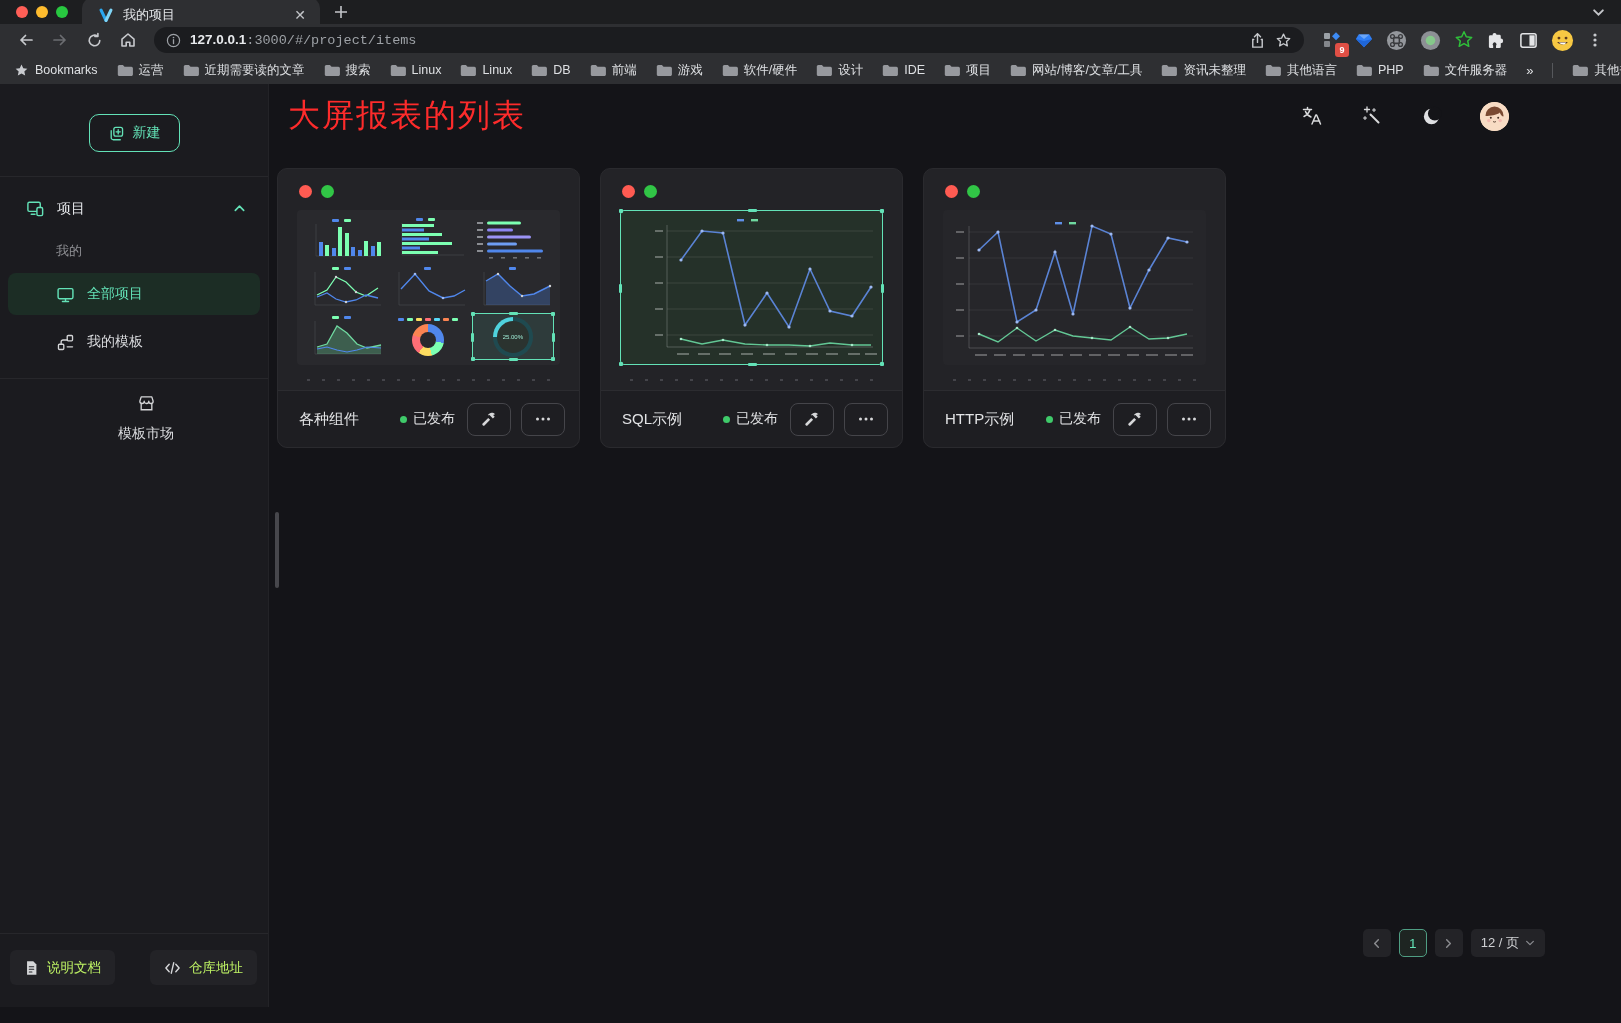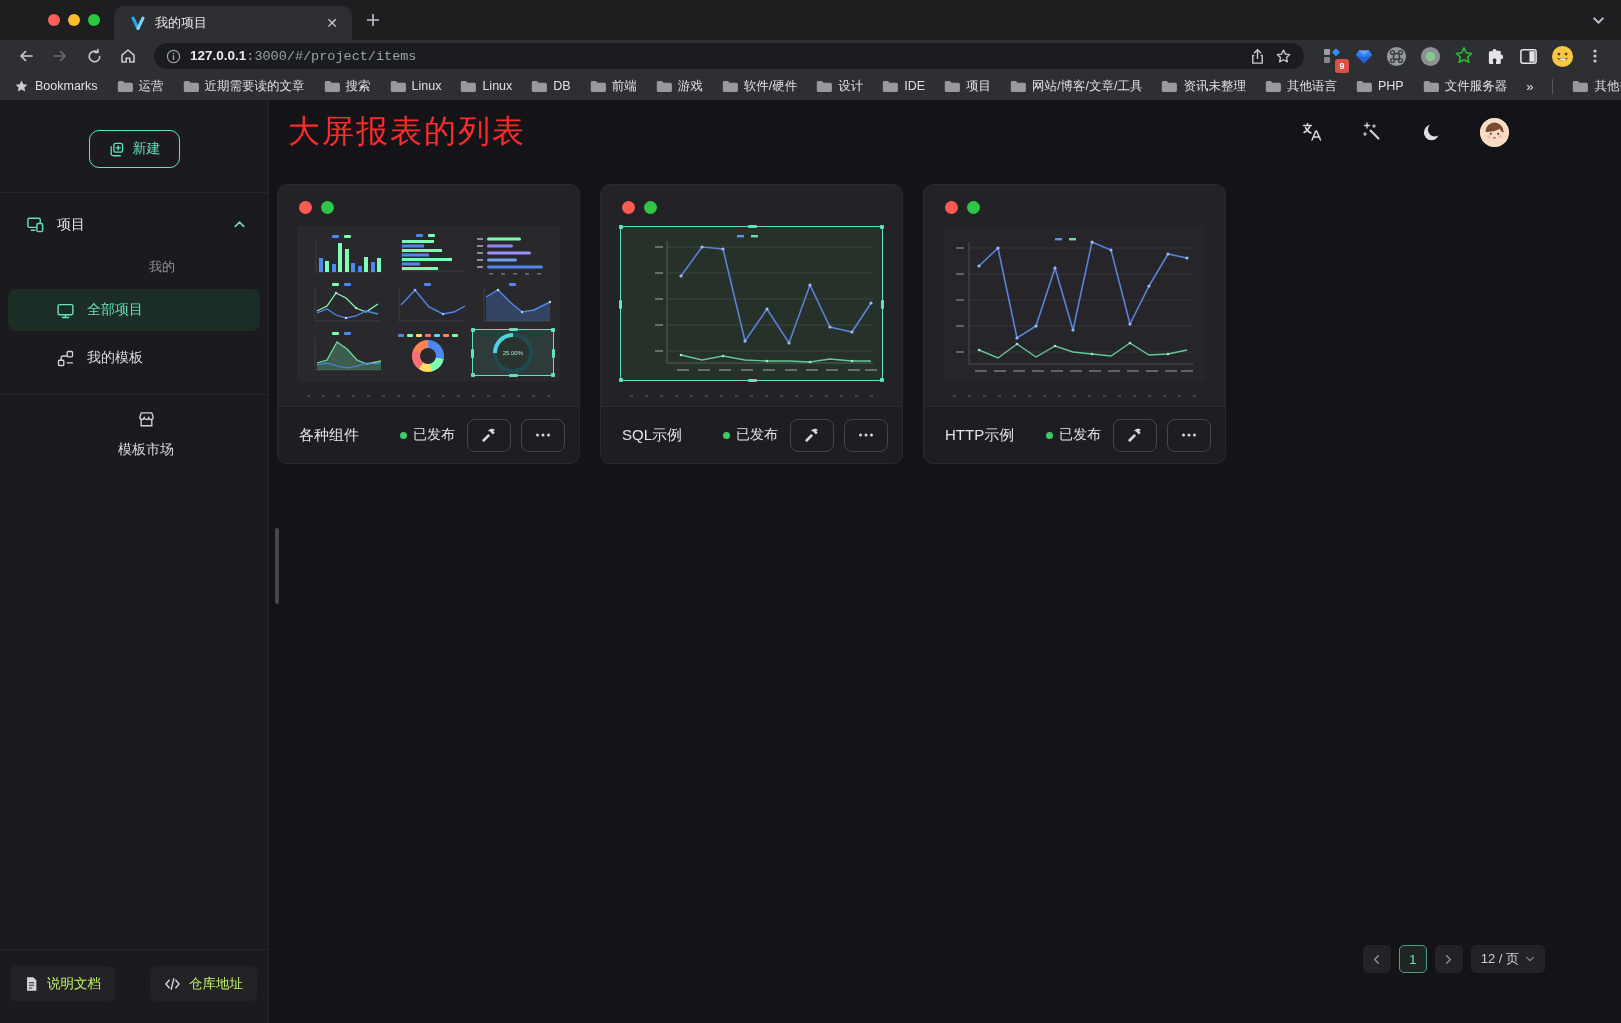--- a/index.html
+++ b/index.html
@@ -1,21 +1,21 @@
 <!DOCTYPE html>
 <html><head>
 <meta charset="utf-8">
 <style>
   * { margin:0; padding:0; box-sizing:border-box; }
   html,body { width:1621px; height:1023px; overflow:hidden; background:#141418;
     font-family:"Liberation Sans", sans-serif; -webkit-font-smoothing:antialiased; }
   svg { display:block; }
 
   
-  .tabstrip { height:40px; background:#1d1e20; display:flex; align-items:center;padding-left:32px; }
+  .tabstrip { height:24px; background:#1d1e20; display:flex; align-items:center; }
   .traffic { display:flex; gap:8px; padding:0 14px 0 16px; }
   .tl { width:12px; height:12px; border-radius:50%; }
   .tl.r{background:#ff5f57}.tl.y{background:#febc2e}.tl.g{background:#28c840}
   .tab { width:238px; height:34px; margin-top:6px; background:#2e2f32; border-radius:10px 10px 0 0;
     display:flex; align-items:center; gap:9px; padding:0 10px 0 16px; }
   .tab-title { flex:1; font-size:13px; color:#e4e6e9; white-space:nowrap; overflow:hidden; }
   .tab-close { color:#c3c5c9; font-size:14px; line-height:1; cursor:default; padding:2px 4px; }
   .newtab { margin-left:14px; color:#c3c5c9; }
   .tabstrip-end { margin-left:auto; margin-right:16px; color:#c3c5c9; }
 
@@ -44,21 +44,21 @@
   .app { height:923px; display:flex; background:#141418; }
 
   .sidebar { width:269px; background:#1b1b1f; border-right:1px solid #232327;
     display:flex; flex-direction:column; position:relative; }
   .new-wrap { display:flex; justify-content:center; padding:30px 0 24px; }
   .btn-new { display:flex; align-items:center; gap:8px; border:1px solid #63e2b7; color:#63e2b7;
     background:transparent; border-radius:10px; height:38px; padding:0 18px; font-size:14px; cursor:pointer; }
   .sb-divider { height:1px; background:#27272b; margin:0 0 8px; }
   .menu-group { display:flex; align-items:center; gap:12px; padding:14px 22px 14px 26px; color:#e5e7ea; font-size:14px; }
   .menu-group .chev { margin-left:auto; color:#63e2b7; }
-  .sb-sub { color:#8f9094; font-size:13px; padding:10px 0 10px 56px;text-align:center; }
+  .sb-sub { color:#8f9094; font-size:13px; padding:10px 0 10px 56px; }
   .sb-item { display:flex; align-items:center; gap:12px; height:42px; margin:3px 8px; padding-left:48px;
     border-radius:8px; font-size:14px; color:#d9dadd; cursor:pointer; }
   .sb-item.active { background:#1c2d25; color:#63e2b7; }
   .sb-item.top { padding-left:24px; margin:3px 8px;flex-direction:column; }
   .sb-divider2 { height:1px; background:#27272b; margin:12px 0; }
   .sb-foot { margin-top:auto; border-top:1px solid #27272b; padding:16px 10px 22px; display:flex; gap:35px; }
   .sb-foot-btn { display:flex; align-items:center; gap:8px; background:#232327; border:none; color:#bef264;
     font-size:13.5px; height:35px; padding:0 14px; border-radius:6px; cursor:pointer; }
 
   .content { flex:1; position:relative; }

